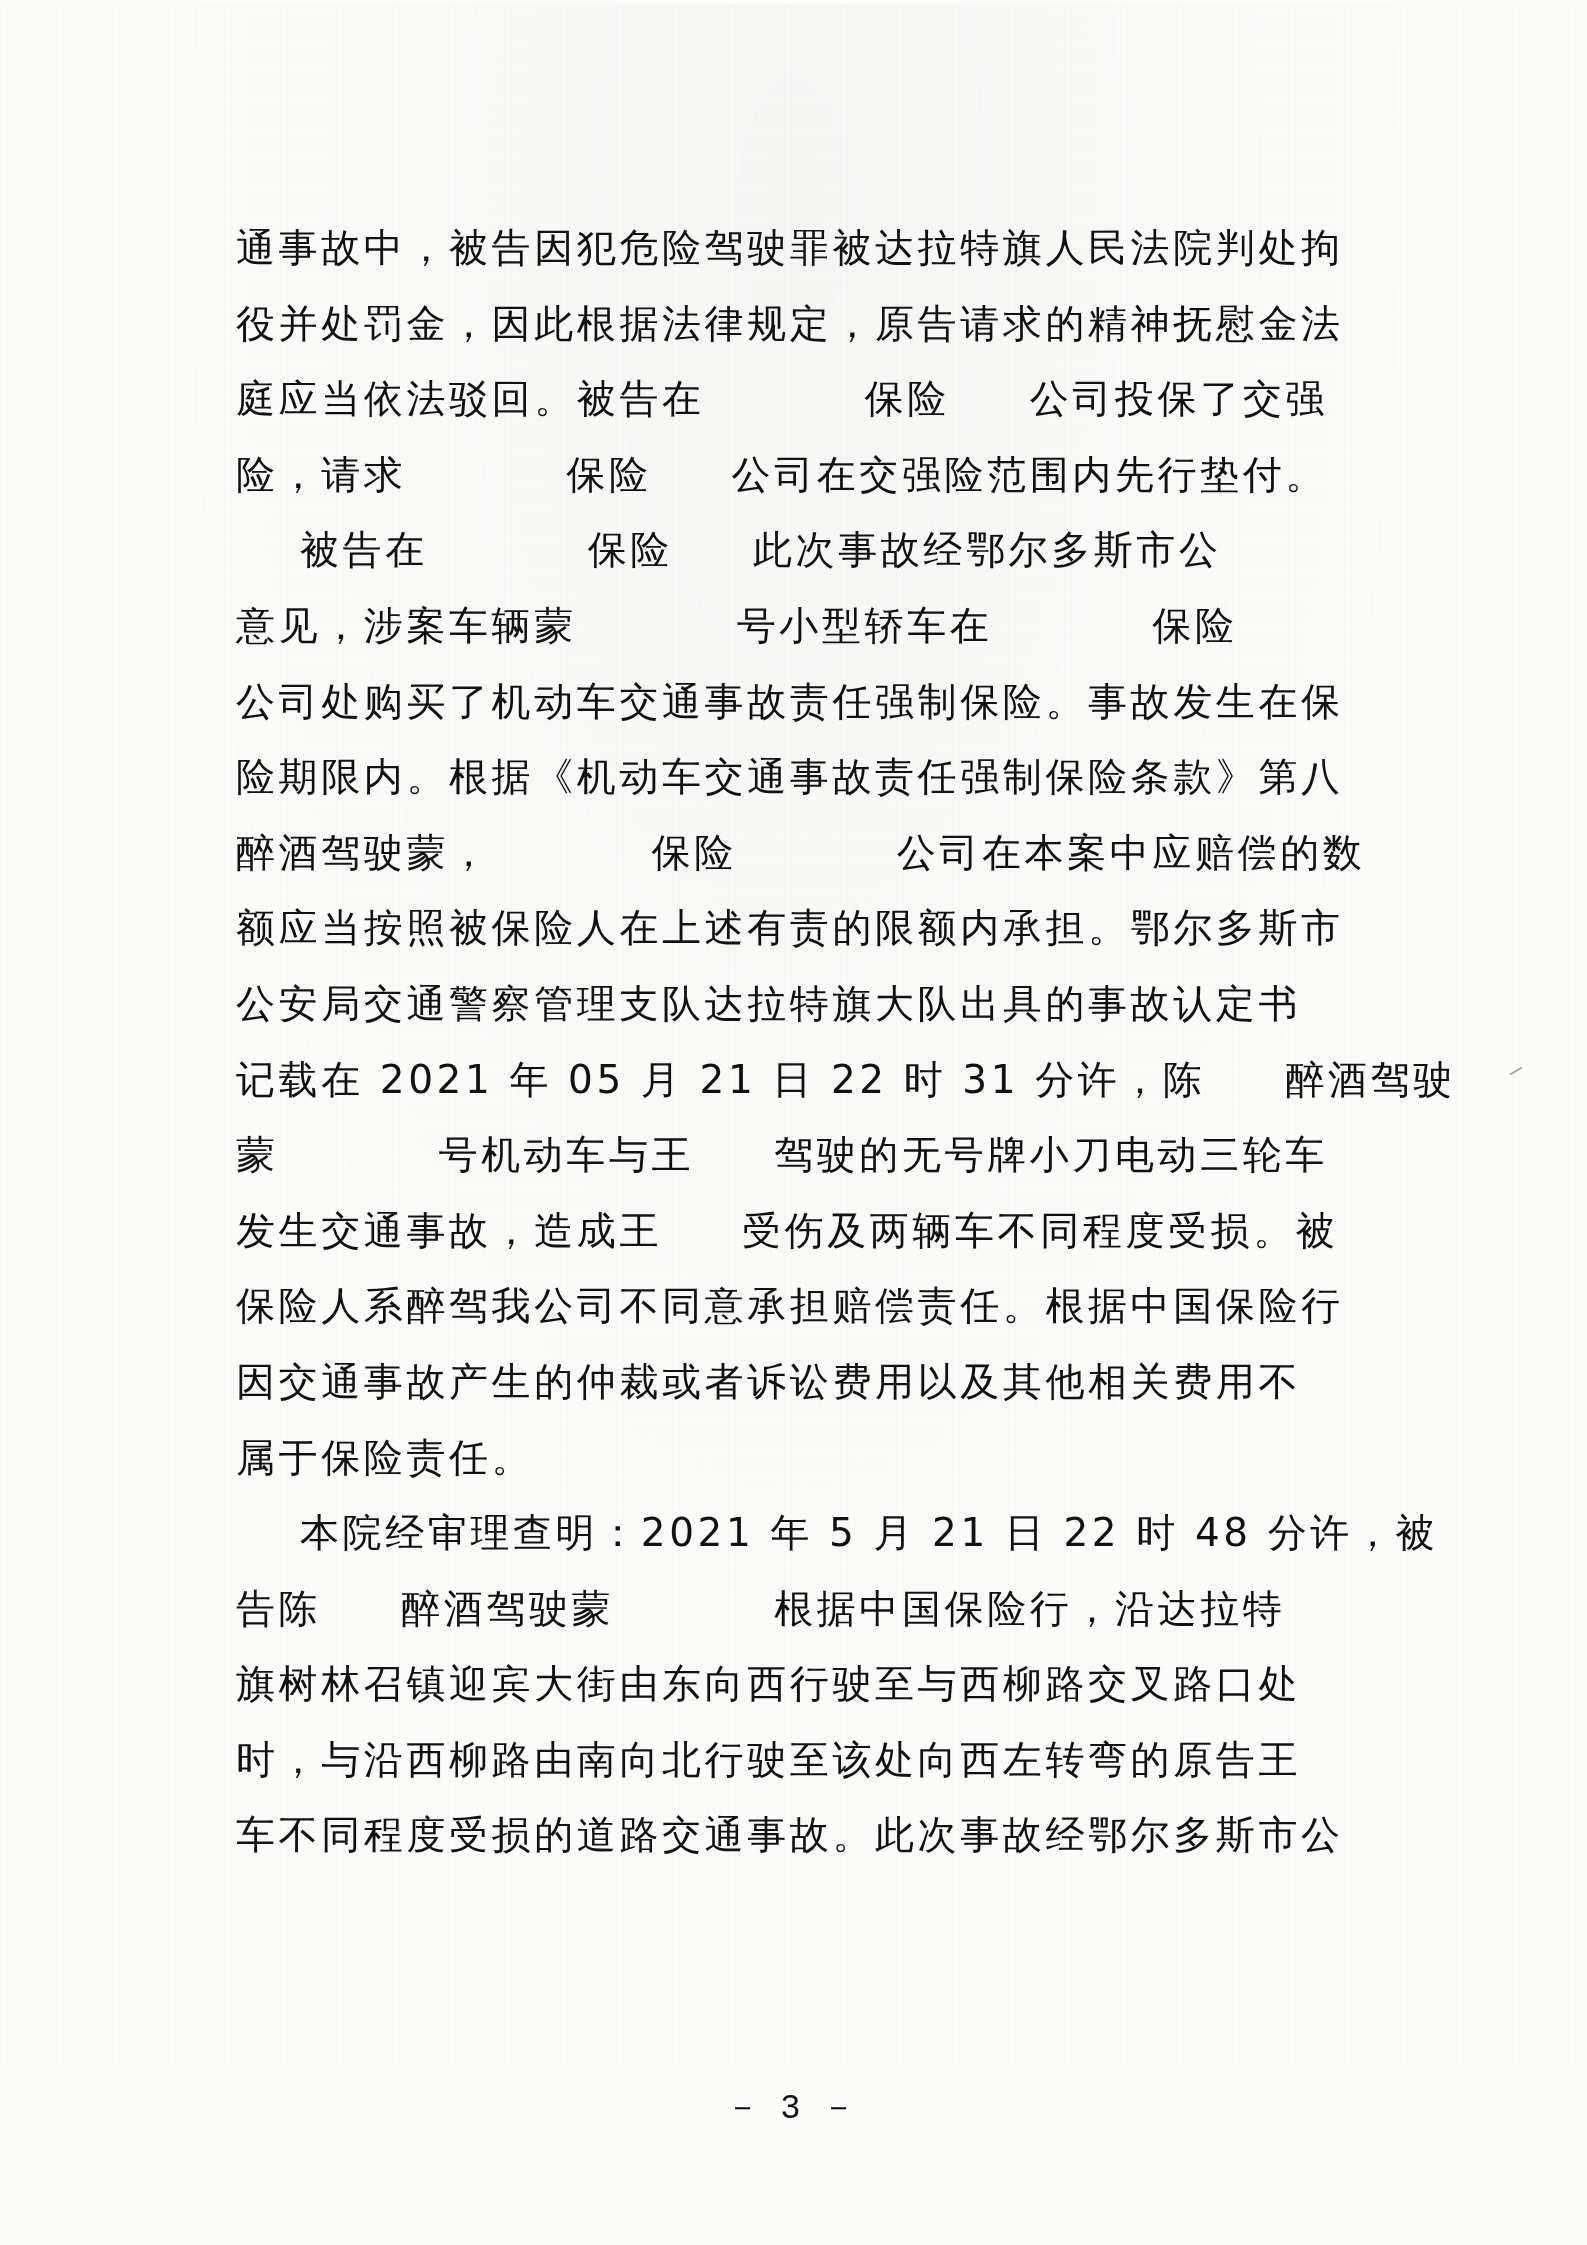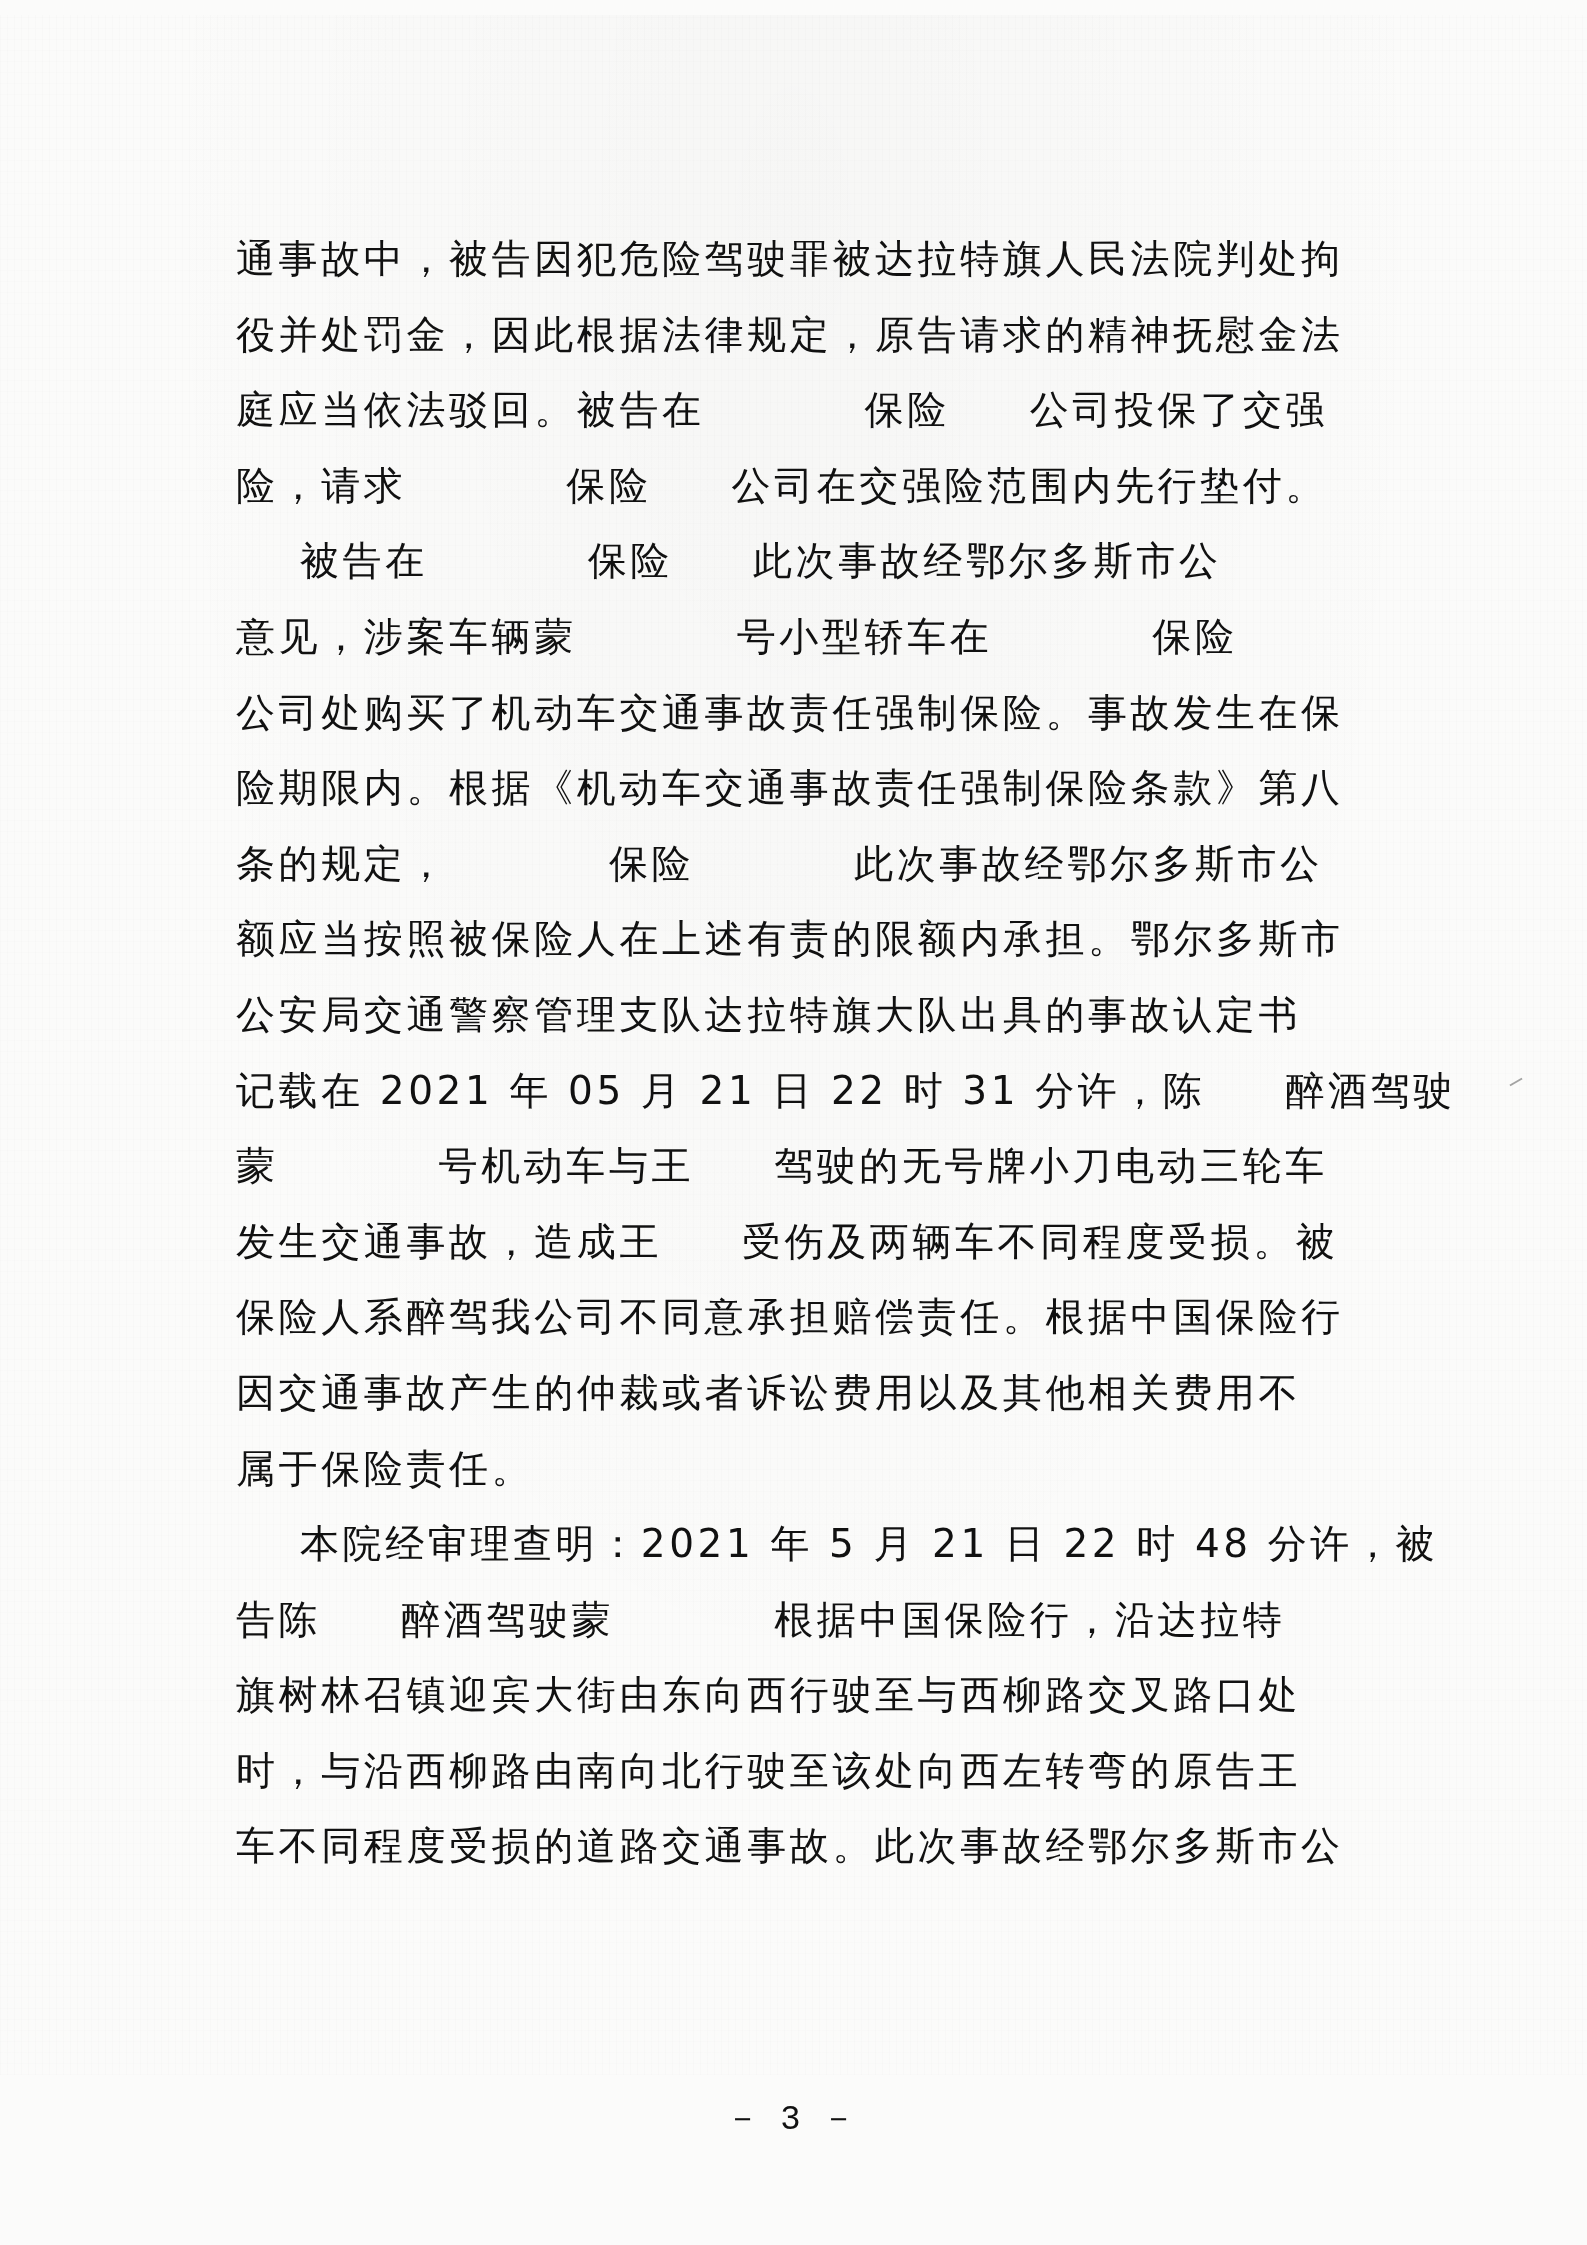--- a/index.html
+++ b/index.html
@@ -7,21 +7,21 @@
     width: 1587px;
     height: 2245px;
     background: #fbfbfa;
     position: relative;
     overflow: hidden;
     font-family: "DejaVu Sans", "Liberation Sans", sans-serif;
     color: #111;
   }
   .page {
     position: absolute;
-    left: 0; top: 15px;
+    left: 0; top: 4px;
     width: 1587px; height: 2060px;
     background:
       radial-gradient(ellipse at 50% 10%, rgba(0,0,0,0.02), rgba(0,0,0,0) 60%),
       #fbfbfa;
   }
   .scan-noise {
     position: absolute;
     left: 0; top: 0; right: 0; bottom: 0;
     background-image:
       repeating-linear-gradient(90deg, rgba(0,0,0,0.012) 0 1px, rgba(0,0,0,0) 1px 7px),
@@ -65,21 +65,21 @@
 
   <div class="body-text">
     <div class="line">通事故中，被告因犯危险驾驶罪被达拉特旗人民法院判处拘</div>
     <div class="line">役并处罚金，因此根据法律规定，原告请求的精神抚慰金法</div>
     <div class="line">庭应当依法驳回。被告在          保险     公司投保了交强</div>
     <div class="line">险，请求          保险     公司在交强险范围内先行垫付。</div>
     <div class="line">    被告在          保险     此次事故经鄂尔多斯市公</div>
     <div class="line">意见，涉案车辆蒙          号小型轿车在          保险</div>
     <div class="line">公司处购买了机动车交通事故责任强制保险。事故发生在保</div>
     <div class="line">险期限内。根据《机动车交通事故责任强制保险条款》第八</div>
-    <div class="line">条的规定，          保险          此次事故经鄂尔多斯市公</div>
+    <div class="line">醉酒驾驶蒙，          保险          公司在本案中应赔偿的数</div>
     <div class="line">额应当按照被保险人在上述有责的限额内承担。鄂尔多斯市</div>
     <div class="line">公安局交通警察管理支队达拉特旗大队出具的事故认定书</div>
     <div class="line">记载在 2021 年 05 月 21 日 22 时 31 分许，陈     醉酒驾驶</div>
     <div class="line">蒙          号机动车与王     驾驶的无号牌小刀电动三轮车</div>
     <div class="line">发生交通事故，造成王     受伤及两辆车不同程度受损。被</div>
     <div class="line">保险人系醉驾我公司不同意承担赔偿责任。根据中国保险行</div>
     <div class="line">因交通事故产生的仲裁或者诉讼费用以及其他相关费用不</div>
     <div class="line">属于保险责任。</div>
     <div class="line">    本院经审理查明：2021 年 5 月 21 日 22 时 48 分许，被</div>
     <div class="line">告陈     醉酒驾驶蒙          根据中国保险行，沿达拉特</div>

